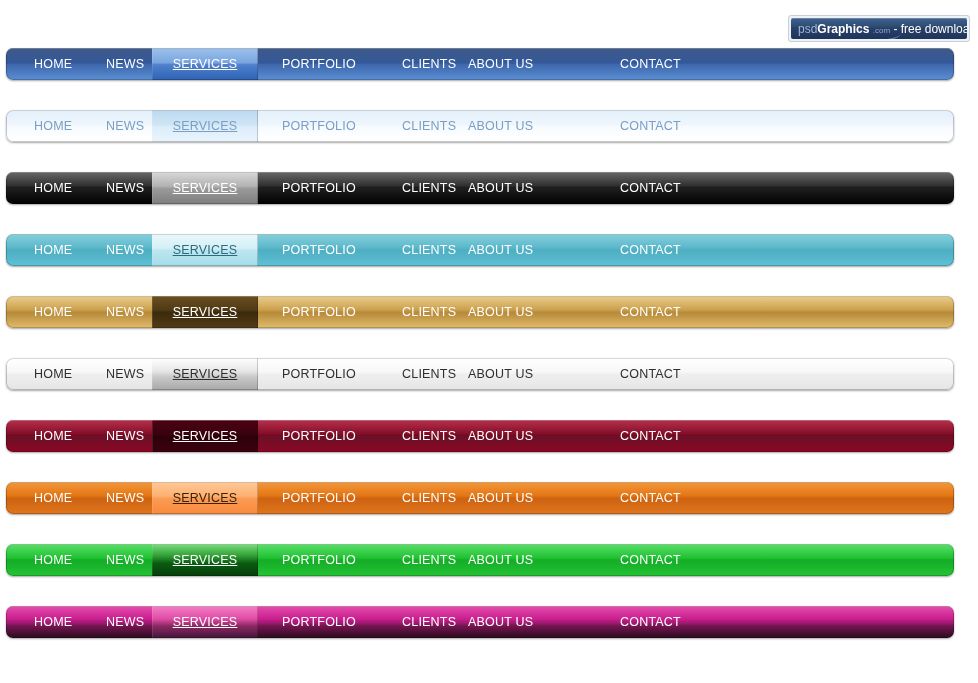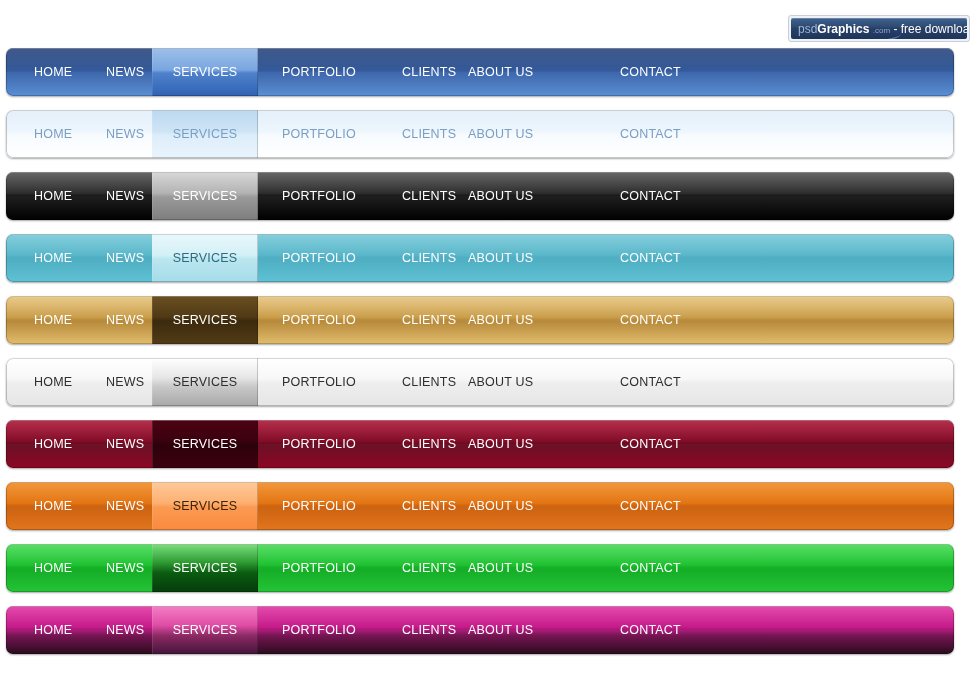--- a/index.html
+++ b/index.html
@@ -80,21 +80,21 @@
   }
   .barrow {
     position: relative;
     height: 62px;
   }
   .bar {
     position: absolute;
     left: 6px;
     right: 24px;
     top: 0;
-    height: 48px;
+    height: 32px;
     border-radius: 7px;
     overflow: hidden;
     display: flex;
     align-items: center;
   }
   .bar.shadowed {
     box-shadow: 0 1px 2px rgba(0,0,0,0.35);
   }
   
   .bar .gloss {
@@ -144,20 +144,21 @@
   .item.i0 { width: 70px; padding-left: 28px; }
   .item.i1 { width: 76px; padding-left: 30px; }
   .item.i2 { width: 106px; justify-content: center; }
   .item.i3 { width: 104px; padding-left: 24px; }
   .item.i4 { width: 106px; padding-left: 40px; }
   .item.i5 { width: 106px; padding-left: 0px; }
   .item.i6 { flex: 1; padding-left: 46px; }
 
   .item.active {
     height: 100%;
+    text-decoration: underline;
   }
 </style>
 </head>
 <body>
 
 <div class="badge-wrap">
   <div class="badge">
     <div class="badge-inner">
       <div class="badge-text">
         <span class="b-psd">psd</span><span class="b-graphics">Graphics</span>

